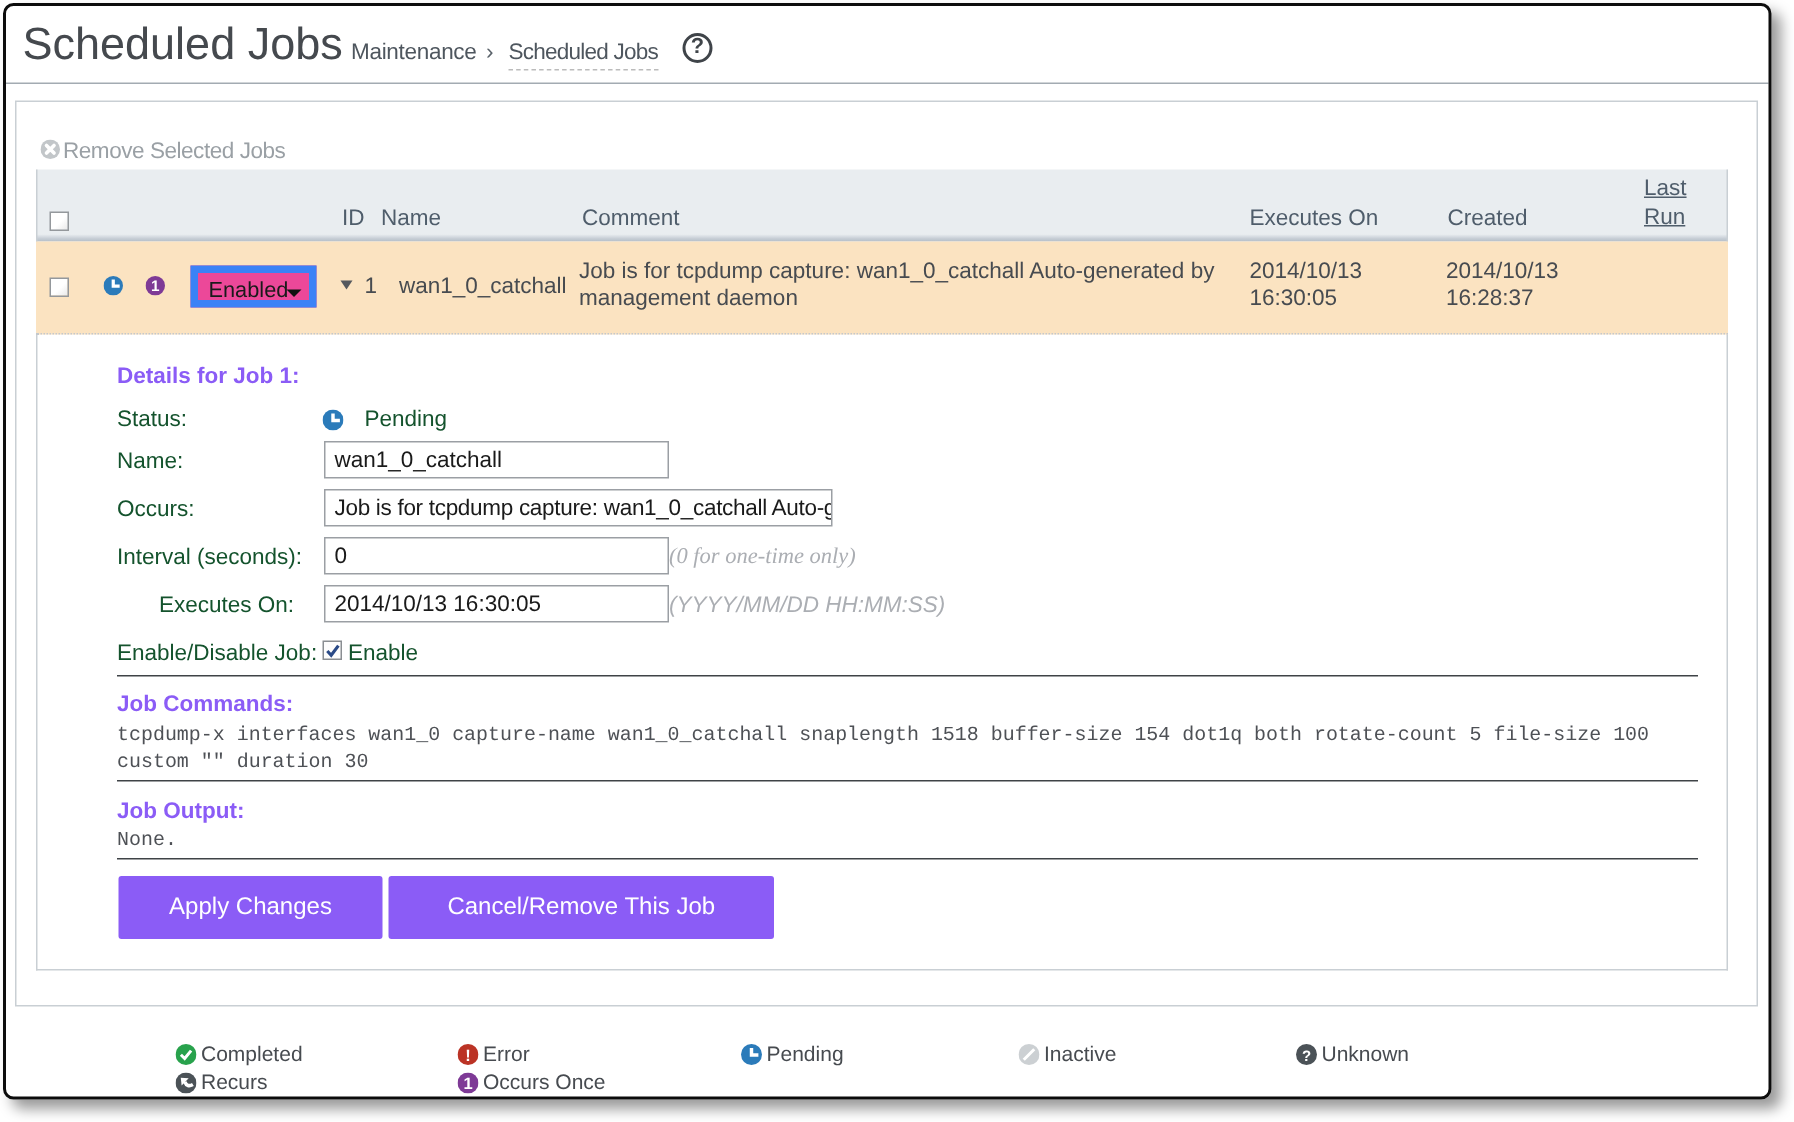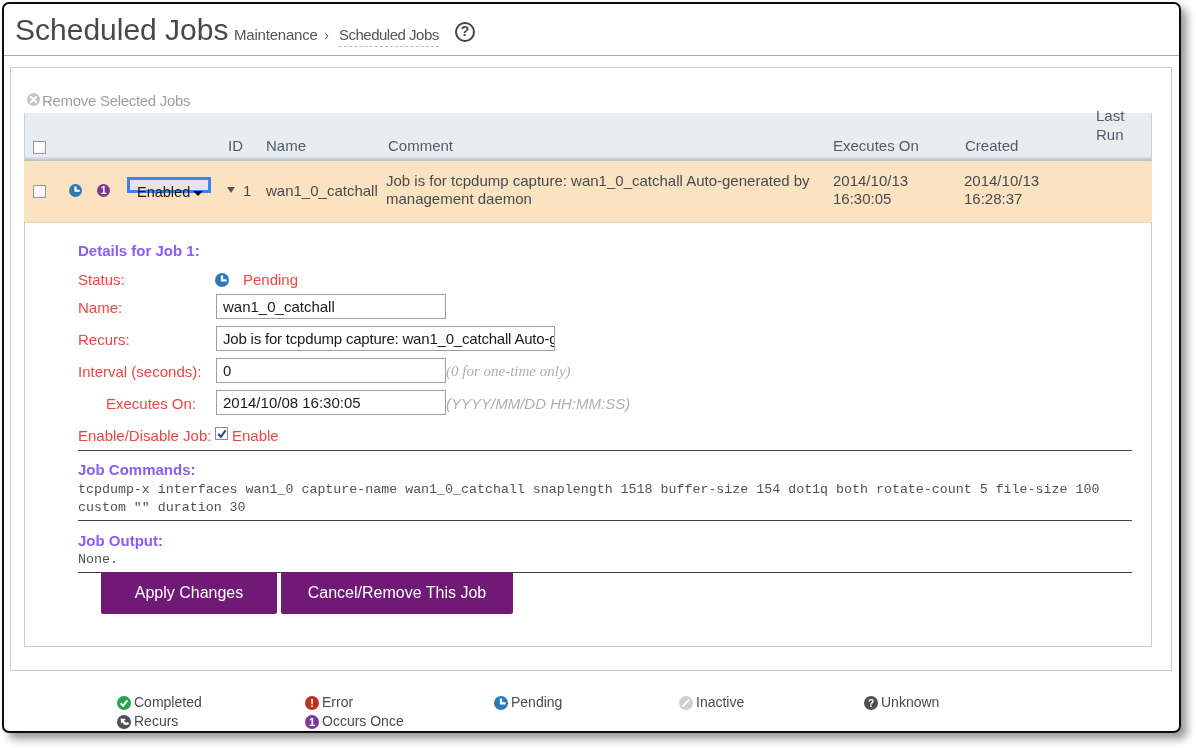--- a/index.html
+++ b/index.html
@@ -21,31 +21,31 @@
 
 #panel { left:10px; top:67px; width:1162px; height:604px; border:1px solid #c9cfd4; background:#fff; }
 #removebar { left:42px; top:92px; color:#9aa0a5; font-size:15px; letter-spacing:-0.3px; }
 
 #tbl { left:24px; top:113px; width:1128px; height:534px; border-left:1px solid #c9cfd4; border-right:1px solid #c9cfd4; border-bottom:1px solid #c9cfd4; }
 #thead { left:24px; top:113px; width:1128px; height:48px; background:linear-gradient(180deg,#e9edf0 0%,#e9edf0 90%,#c6cdd5 96%,#b6bfc8 100%); }
 .th { position:absolute; font-size:15px; color:#4f5d6b; }
 #orow { left:24px; top:161px; width:1128px; height:62px; background:#fbe3c1; border-bottom:1px dotted #c3c8cd; }
 .cb { position:absolute; width:13px; height:13px; border:1px solid #94989c; background:linear-gradient(135deg,#fff 55%,#e9e9e9 100%); }
 .rowtxt { position:absolute; font-size:15px; color:#474b50; }
-#sel { position:absolute; left:127px; top:177px; width:84px; height:16px; background:#e5e5e5; border:3px solid #3b82f6; font-size:14.5px; color:#1a1a1a; padding:4px 4px 0 7px; }
+#sel { position:absolute; left:127px; top:177px; width:84px; height:28px; background:#ec4899; border:5px solid #3b82f6; font-size:14.5px; color:#1a1a1a; padding:4px 4px 0 7px; }
 #sel .caret { position:absolute; right:5px; top:11px; width:0; height:0; border-left:5px solid transparent; border-right:5px solid transparent; border-top:5px solid #111; }
 .tri { position:absolute; width:0; height:0; border-left:4.5px solid transparent; border-right:4.5px solid transparent; border-top:6px solid #55595e; }
 
-.dlabel { position:absolute; left:78px; font-size:15px; color:#ef4444;text-align:center; }
+.dlabel { position:absolute; left:78px; font-size:15px; color:#14532d;text-align:center; }
 .dinput { position:absolute; left:216px; height:25px; border:1px solid #9b9fa4; background:#fff; font-size:15px; color:#1a1a1a; padding:2.5px 4px 0 6px; font-family:"Liberation Sans",sans-serif; white-space:nowrap; overflow:hidden; }
 .hint { position:absolute; font-size:15px; font-style:italic; color:#abaeb3; }
 .hr { position:absolute; left:78px; width:1054px; height:1px; background:#3f4347; }
 .bold15 { font-weight:bold; font-size:15px; color:#8b5cf6; position:absolute; left:78px; }
 .mono { position:absolute; left:78px; font-family:"Liberation Mono",monospace; font-size:13.3px; color:#4e5156; }
-.btn { position:absolute; top:572px; height:42px; background:#701a75; color:#fff; font-size:16px; text-align:center; line-height:42px; border-radius:2px;margin-left:22px; }
+.btn { position:absolute; top:584px; height:42px; background:#8b5cf6; color:#fff; font-size:16px; text-align:center; line-height:42px; border-radius:2px; }
 
 .leg { position:absolute; font-size:14px; color:#474b50; }
 .leg svg { vertical-align:-3px; margin-right:3px; }
 </style>
 </head>
 <body>
 <div id="page">
   <div class="abs" id="title">Scheduled Jobs</div>
   <div class="crumb" id="c1">Maintenance</div>
     <div class="crumb" id="csep">›</div>
@@ -56,25 +56,25 @@
   <div class="abs" id="panel"></div>
   <svg class="abs" style="left:27px; top:93px;" width="13" height="13" viewBox="0 0 14 14">
       <circle cx="7" cy="7" r="7" fill="#c2c6c9"></circle>
       <path d="M4.3 4.3 L9.7 9.7 M9.7 4.3 L4.3 9.7" stroke="#fff" stroke-width="2.6" stroke-linecap="round"></path>
     </svg>
     <div class="abs" id="removebar">Remove Selected Jobs</div>
 
   <div class="abs" id="thead"></div>
   <div class="abs" id="tbl"></div>
   <div class="th" style="left:228px; top:137px;">ID</div>
-  <div class="th" style="left:266px; top:137px;">Name</div>
+  <div class="th" style="left:254px; top:137px;">Name</div>
   <div class="th" style="left:388px; top:137px;">Comment</div>
   <div class="th" style="left:833px; top:137px;">Executes On</div>
   <div class="th" style="left:965px; top:137px;">Created</div>
-  <div class="th" style="left:1096px; top:107px; line-height:18.5px;">Last<br>Run</div>
+  <div class="th" style="left:1096px; top:117px; line-height:18.5px;text-decoration:underline;">Last<br>Run</div>
   <div class="cb" style="left:33px; top:141px;"></div>
 
   <div class="abs" id="orow"></div>
   <div class="cb" style="left:33px; top:185px;"></div>
   <svg class="abs" style="left:69px; top:184px;" width="13" height="13" viewBox="0 0 14 14">
       <circle cx="7" cy="7" r="7" fill="#2b7bba"></circle>
       <path d="M7 2.6 L7 7.3 L11.6 7.3" stroke="#fff" stroke-width="2.3" fill="none"></path>
     </svg>
   <svg class="abs" style="left:97px; top:184px;" width="13" height="13" viewBox="0 0 14 14">
       <circle cx="7" cy="7" r="7" fill="#7e3a96"></circle>
@@ -90,45 +90,45 @@
 
   <div class="bold15" style="top:242px;">Details for Job 1:</div>
   <div class="dlabel" style="top:271px;">Status:</div>
   <svg class="abs" style="left:215px; top:273px;" width="14" height="14" viewBox="0 0 14 14">
       <circle cx="7" cy="7" r="7" fill="#2b7bba"></circle>
       <path d="M7 2.6 L7 7.3 L11.6 7.3" stroke="#fff" stroke-width="2.3" fill="none"></path>
     </svg>
   <div class="dlabel" style="left:243px; top:271px;">Pending</div>
   <div class="dlabel" style="top:299px;">Name:</div>
   <div class="dinput" style="top:294px; width:230px;">wan1_0_catchall</div>
-  <div class="dlabel" style="top:331px;">Recurs:</div>
+  <div class="dlabel" style="top:331px;">Occurs:</div>
   <div class="dinput" style="top:326px; width:339px; letter-spacing:-0.2px;">Job is for tcpdump capture: wan1_0_catchall Auto-g</div>
   <div class="dlabel" style="top:363px;">Interval (seconds):</div>
   <div class="dinput" style="top:358px; width:230px;">0</div>
   <div class="hint" style="left:446px; top:363px;font-family:Liberation Serif, serif;">(0 for one-time only)</div>
   <div class="dlabel" style="top:395px;margin-left:28px;">Executes On:</div>
-  <div class="dinput" style="top:390px; width:230px;">2014/10/08 16:30:05</div>
+  <div class="dinput" style="top:390px; width:230px;">2014/10/13 16:30:05</div>
   <div class="hint" style="left:446px; top:395px;">(YYYY/MM/DD HH:MM:SS)</div>
   <div class="dlabel" style="top:427px;">Enable/Disable Job:</div>
   <div class="abs" style="left:215px; top:427px; width:13px; height:13px; border:1px solid #8a8e92; background:#fdfdfd;"></div>
   <svg class="abs" style="left:215px; top:427px;" width="14" height="14" viewBox="0 0 14 14">
       <path d="M3.2 7.0 L5.8 9.8 L10.6 3.4" stroke="#2a4a87" stroke-width="2.1" fill="none"></path>
     </svg>
   <div class="dlabel" style="left:232px; top:427px;">Enable</div>
 
   <div class="hr" style="top:450px; height:1.4px;"></div>
   <div class="bold15" style="top:461px;">Job Commands:</div>
   <div class="mono" style="top:481px; line-height:17.8px;">tcpdump-x interfaces wan1_0 capture-name wan1_0_catchall snaplength 1518 buffer-size 154 dot1q both rotate-count 5 file-size 100<br>custom "" duration 30</div>
   <div class="hr" style="top:520px;"></div>
   <div class="bold15" style="top:532px;">Job Output:</div>
   <div class="mono" style="top:552px;text-align:right;">None.</div>
   <div class="hr" style="top:572px;"></div>
 
   <div class="btn" style="left:79px; width:176px;">Apply Changes</div>
-  <div class="btn" style="left:259px; width:232px;">Cancel/Remove This Job</div>
+  <div class="btn" style="left:259px; width:257px;">Cancel/Remove This Job</div>
 
   <div class="leg" style="left:117px; top:694px;"><svg width="14" height="14" viewBox="0 0 14 14">
         <circle cx="7" cy="7" r="7" fill="#28a24c"></circle>
         <path d="M3.6 7.2 L6.1 9.7 L10.4 4.4" stroke="#fff" stroke-width="2" fill="none"></path>
       </svg>Completed</div>
   <div class="leg" style="left:305px; top:694px;"><svg width="14" height="14" viewBox="0 0 14 14">
         <circle cx="7" cy="7" r="7" fill="#bb3325"></circle>
         <text x="7" y="11" text-anchor="middle" font-family="Liberation Sans,sans-serif" font-size="11" font-weight="bold" fill="#fff">!</text>
       </svg>Error</div>
   <div class="leg" style="left:494px; top:694px;"><svg width="14" height="14" viewBox="0 0 14 14">

